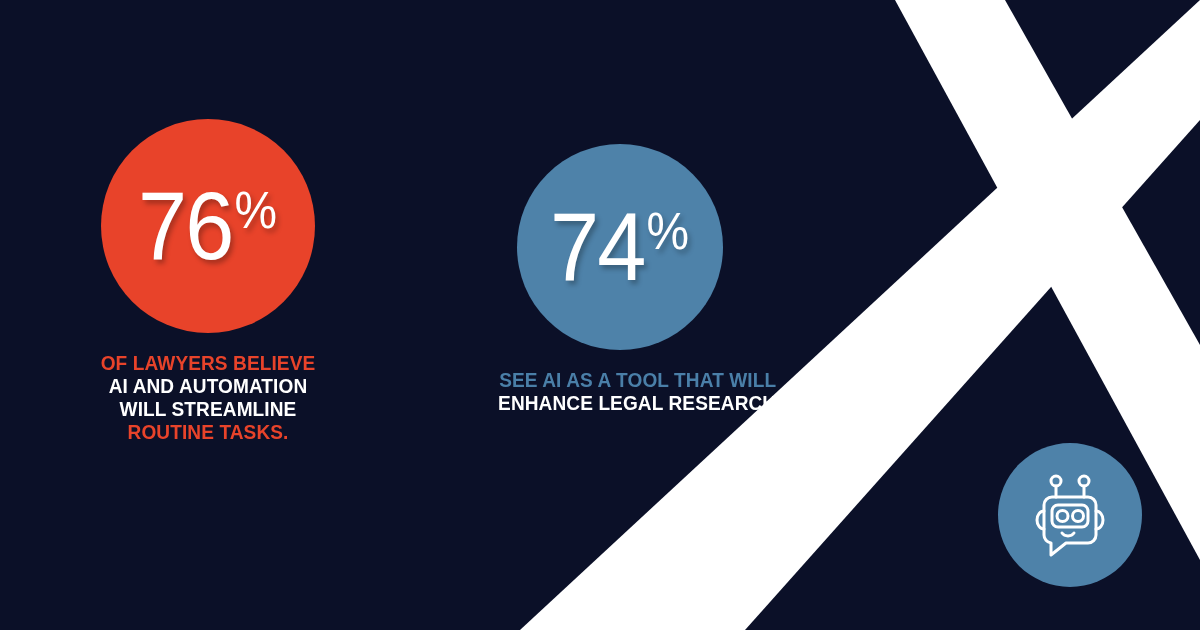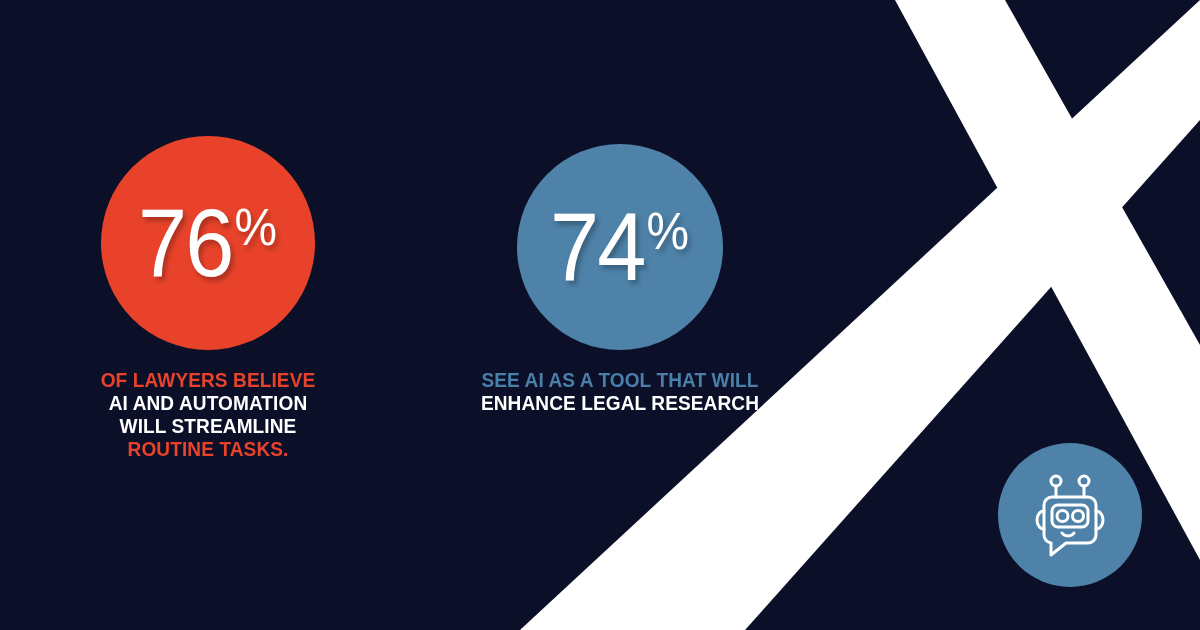--- a/index.html
+++ b/index.html
@@ -25,22 +25,22 @@
     width: 1200px;
     height: 630px;
     pointer-events: none;
   }
 
   
   .stat-block {
     position: absolute;
     text-align: center;
   }
-  #stat-block-1 { left: 40px;  top: 136px; width: 336px; }
-  #stat-block-2 { left: 452px; top: 144px; width: 336px; }
+  #stat-block-1 { left: 40px;  top: 119px; width: 336px; }
+  #stat-block-2 { left: 452px; top: 144px; width: 336px; text-align: right; }
 
   .stat-circle {
     position: relative;
     border-radius: 50%;
     margin: 0 auto;
     display: flex;
     align-items: center;
     justify-content: center;
   }
   #stat-circle-1 {

